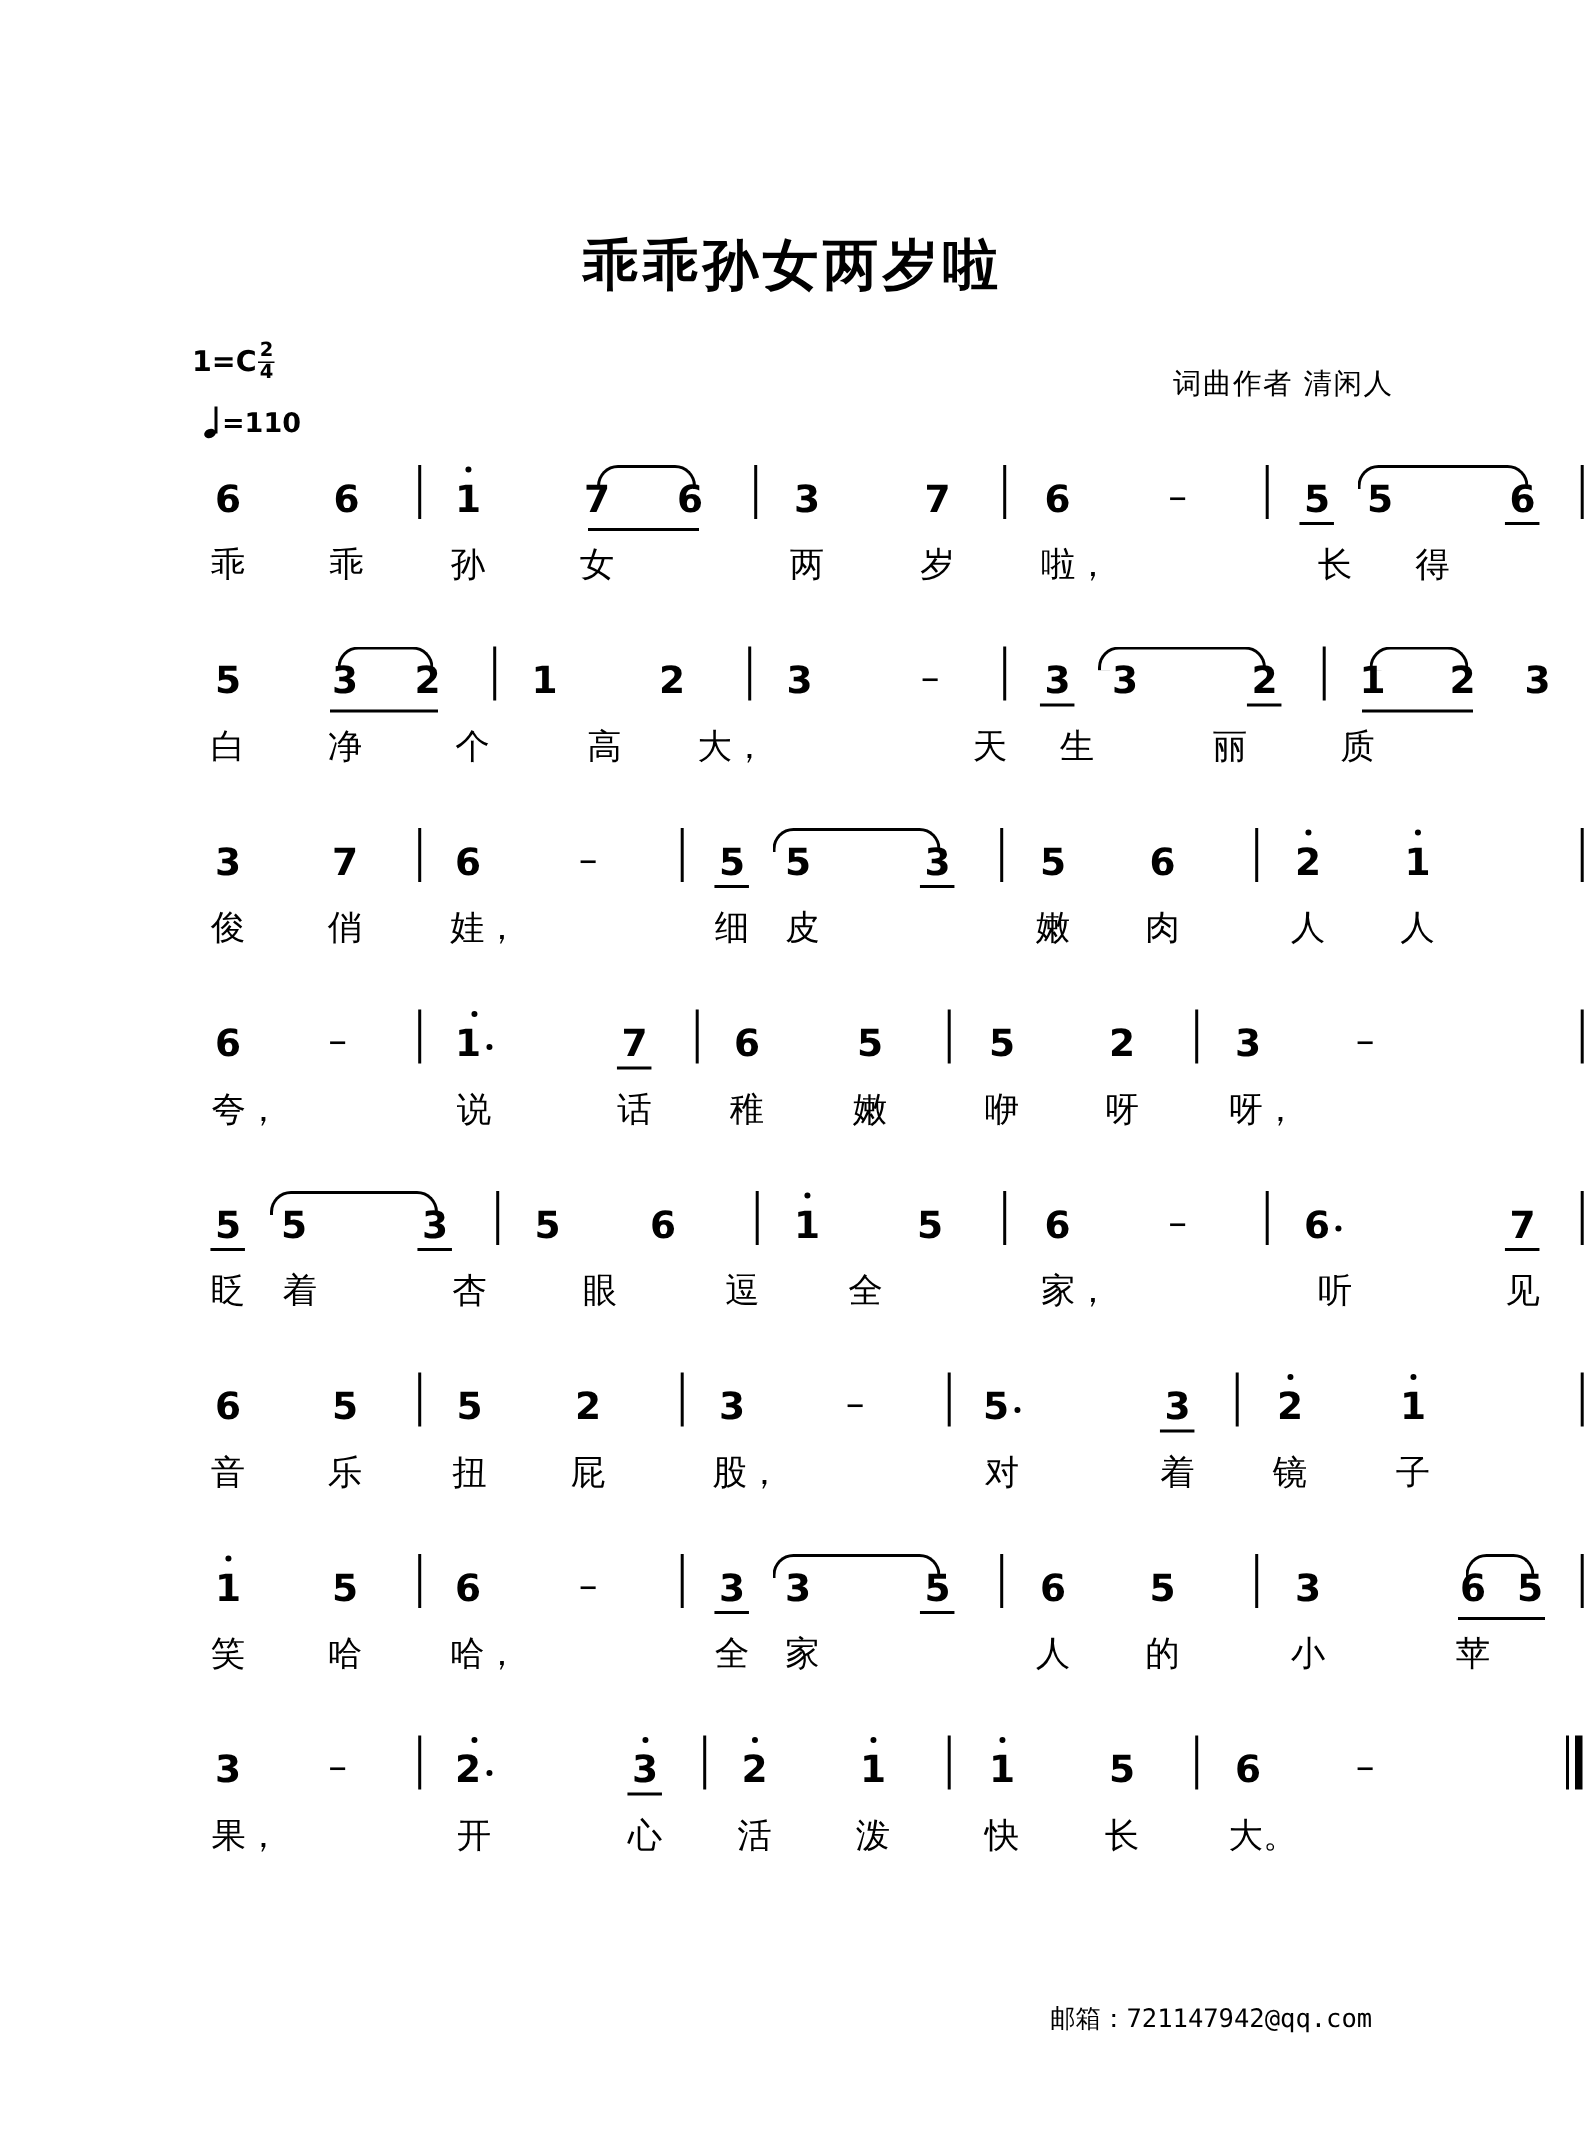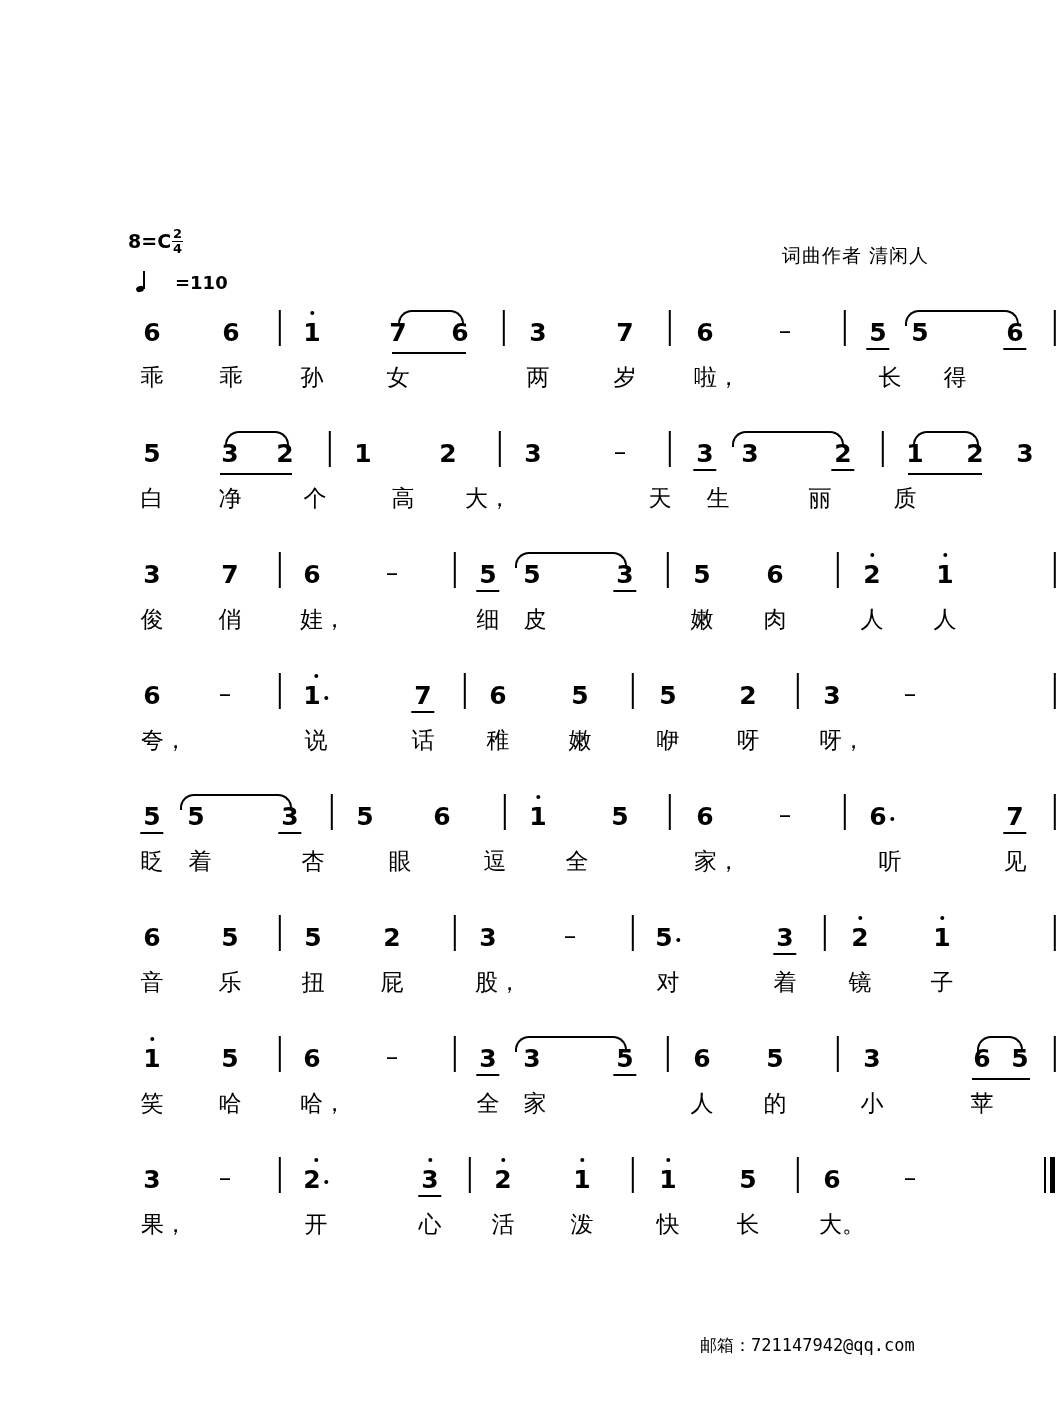--- a/index.html
+++ b/index.html
@@ -63,21 +63,20 @@
   .tempo-block {
     position: absolute;
     left: 136px;
     top: 272px;
     font-family: "DejaVu Sans", "Liberation Sans", sans-serif;
     font-size: 18px;
     font-weight: bold;
     white-space: nowrap;
     display: flex;
     align-items: flex-start;
-    gap: 27px;
   }
   .quarter-note {
     position: relative;
     display: inline-block;
     width: 11px;
     height: 20px;
     margin-right: 1px;
   }
   .quarter-note .head {
     position: absolute;
@@ -234,23 +233,24 @@
     font-family: "DejaVu Sans Mono", "Liberation Mono", monospace;
     font-size: 17px;
     white-space: nowrap;
   }
 </style>
 </head>
 <body>
 
 <div class="page">
 
+  <div class="title">乖乖孙女两岁啦</div>
 
   <div class="key-block">
-    <span>8=C</span><span class="frac">
+    <span>1=C</span><span class="frac">
         <span class="num">2</span>
         <span class="den">4</span>
       </span>
   </div>
 
   <div class="tempo-block">
     <span class="quarter-note">
         <span class="head"></span>
         <span class="stem"></span>
       </span>

